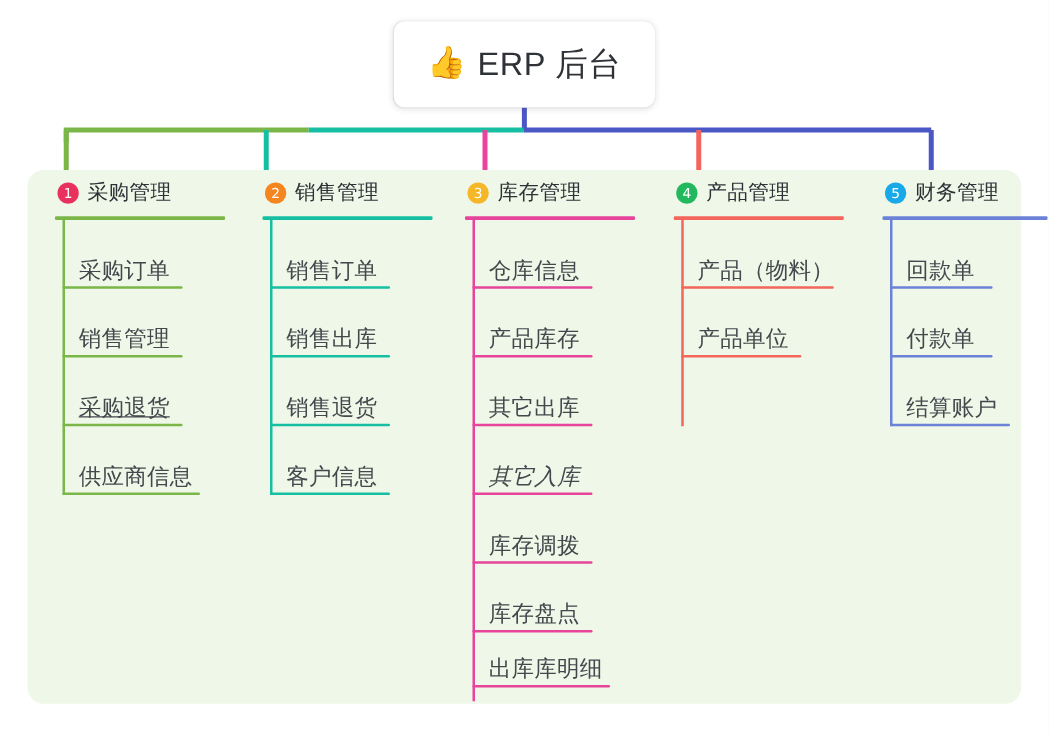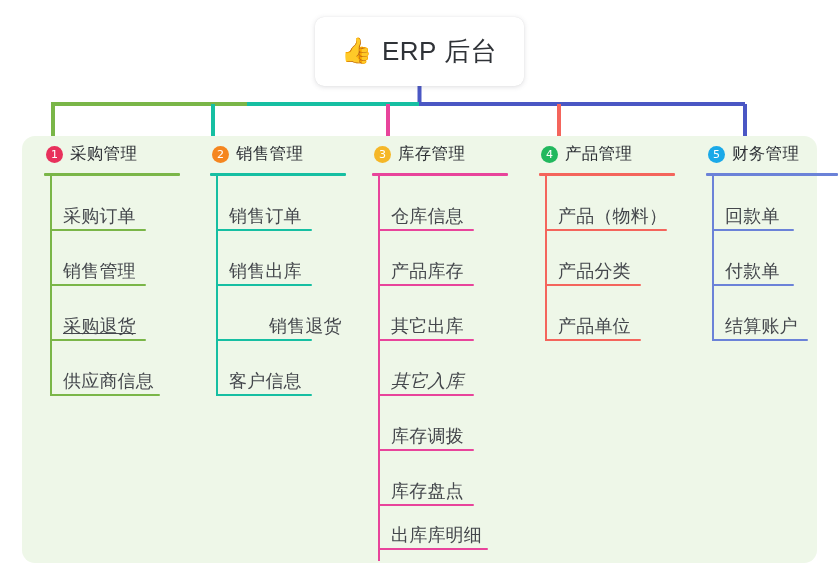--- a/index.html
+++ b/index.html
@@ -220,21 +220,21 @@
         <div class="spine" style="background:#16bfa2; left:18px; height:220px;"></div>
         <div class="child" style="height:55px;">
           <span class="child-label" style="left:31px;">销售订单</span>
           <span class="child-rule" style="background:#16bfa2; left:18px; width:96px;"></span>
         </div>
         <div class="child" style="height:55px;">
           <span class="child-label" style="left:31px;">销售出库</span>
           <span class="child-rule" style="background:#16bfa2; left:18px; width:96px;"></span>
         </div>
         <div class="child" style="height:55px;">
-          <span class="child-label" style="left:31px;margin-left:40px;">销售退货</span>
+          <span class="child-label" style="left:31px;">销售退货</span>
           <span class="child-rule" style="background:#16bfa2; left:18px; width:96px;"></span>
         </div>
         <div class="child" style="height:55px;">
           <span class="child-label" style="left:31px;">客户信息</span>
           <span class="child-rule" style="background:#16bfa2; left:18px; width:96px;"></span>
         </div>
       </div>
     </div>
 
     <div class="column" style="left:338px; width:160px;">
@@ -282,24 +282,20 @@
         <span class="col-title">产品管理</span>
       </div>
       <div class="col-rule" style="background:#f4655c; width:136px; margin-left:12px;"></div>
       <div class="children">
         <div class="spine" style="background:#f4655c; left:18px; height:165px;"></div>
         <div class="child" style="height:55px;">
           <span class="child-label" style="left:31px;">产品（物料）</span>
           <span class="child-rule" style="background:#f4655c; left:18px; width:122px;"></span>
         </div>
         <div class="child" style="height:55px;">
-          <span class="child-label" style="left:31px;">产品分类</span>
-          <span class="child-rule" style="background:#f4655c; left:18px; width:96px;"></span>
-        </div>
-        <div class="child" style="height:55px;">
           <span class="child-label" style="left:31px;font-family:Liberation Mono, monospace;">产品单位</span>
           <span class="child-rule" style="background:#f4655c; left:18px; width:96px;"></span>
         </div>
       </div>
     </div>
 
     <div class="column" style="left:672px; width:150px;">
       <div class="col-head">
         <span class="badge" style="background:#1aa9e8">5</span>
         <span class="col-title">财务管理</span>

